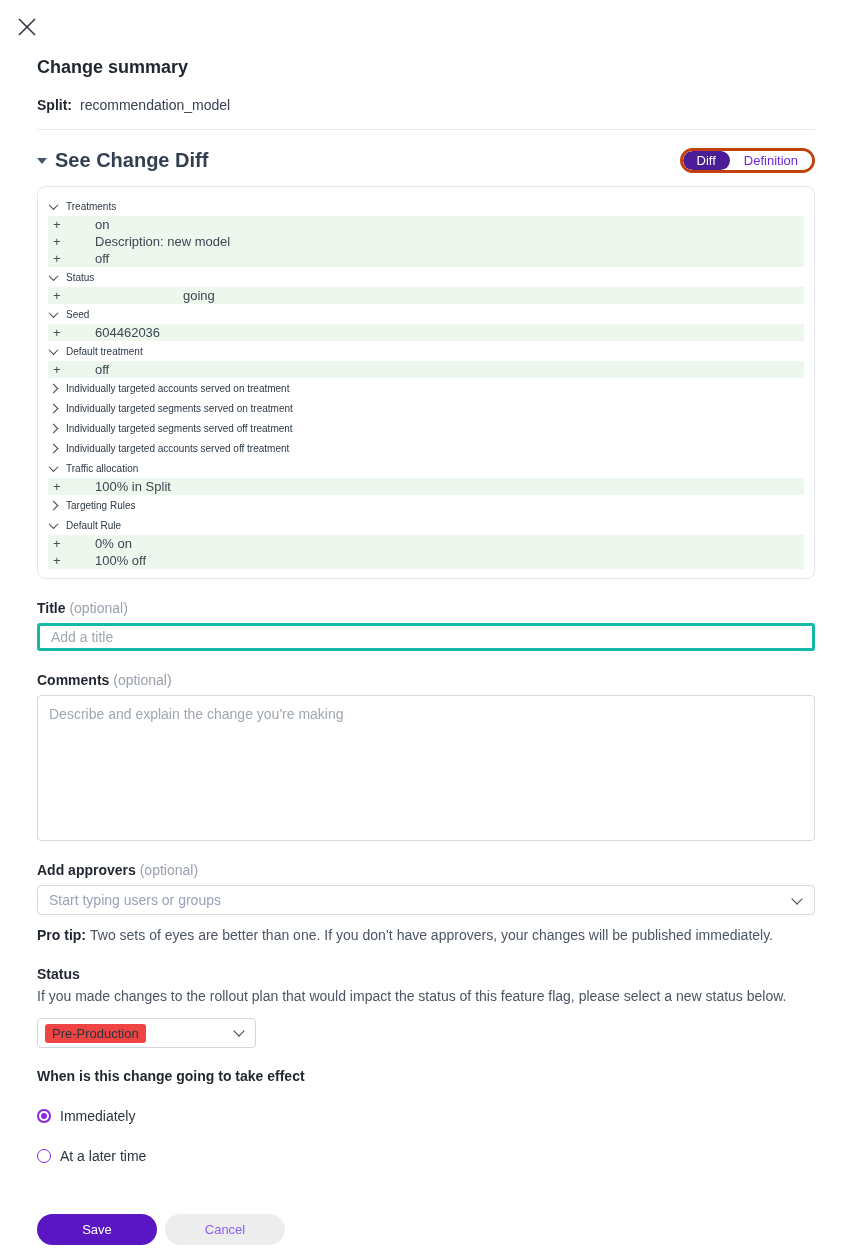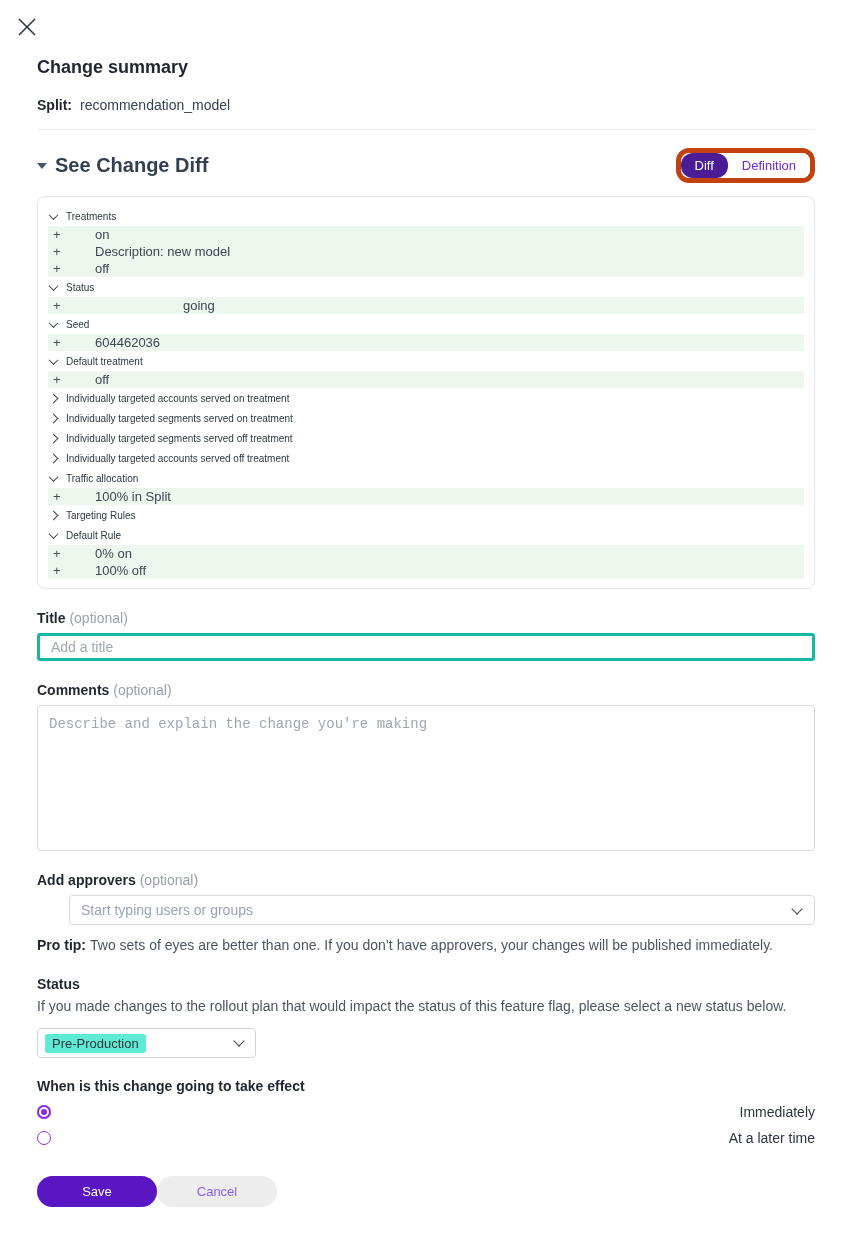--- a/index.html
+++ b/index.html
@@ -15,21 +15,21 @@
   h1.page-title { font-size:18px; font-weight:bold; color:#1f2630; margin:0 0 16px 0; }
   .meta-row { font-size:14px; line-height:22px; color:#374151; }
   .meta-row .lbl { font-weight:bold; color:#1f2630; margin-right:8px; }
   .divider { border:none; border-top:1px solid #e8eaed; margin:13px 0 0 0; }
 
   .diff-header-row { margin-top:18px; display:flex; align-items:center; justify-content:space-between; }
   .diff-header-left { display:flex; align-items:center; font-size:20px; font-weight:bold; color:#333f50; }
   .tri-down { width:0; height:0; border-left:5px solid transparent; border-right:5px solid transparent;
     border-top:6px solid #44546a; margin-right:8px; }
 
-  .seg-toggle { display:flex; border:5px solid #c2410c; border-radius:13px; overflow:hidden; height:35px; }
+  .seg-toggle { display:flex; border:3px solid #c2410c; border-radius:13px; overflow:hidden; height:25px; }
   .seg { font-size:13px; display:flex; align-items:center; padding:0 14px; cursor:pointer; }
   .seg.active { background:#4a1d96; color:#ffffff; border-radius:12px; }
   .seg.inactive { background:#ffffff; color:#6d28d9; }
 
   .diff-panel { margin-top:13px; border:1px solid #e4e6ea; border-radius:8px; padding:9px 10px; }
   .trow { width:100%; }
   .thead { display:flex; align-items:center; height:20px; font-size:10px; color:#2d3945; cursor:pointer; }
   .chev { display:inline-block; width:7px; height:7px; border:solid #39434f; border-width:0 1.5px 1.5px 0;
     margin:0 9px 0 2px; flex:0 0 auto; }
   .chev.down { transform:rotate(45deg) translate(-1px,-1px); }
@@ -38,50 +38,50 @@
     padding-left:47px; }
   .tadded .plus { position:absolute; left:5px; top:0; color:#45504c; }
   .tadded.indent2 { padding-left:135px; }
 
   .field-label { margin-top:21px; font-size:14px; font-weight:bold; color:#1f2630; }
   .field-label .opt { font-weight:normal; color:#9aa1ab; }
   .text-input { margin-top:7px; width:100%; height:28px; border:3px solid #14b8a6; border-radius:3px;
     padding:0 11px; font-size:14px; font-family:inherit; color:#6d28d9; outline:none; display:block; }
   .text-input::placeholder { color:#a0a7b1; }
   textarea.comments { margin-top:7px; width:100%; height:146px; border:1px solid #d6d9de; border-radius:4px;
-    padding:10px 11px; font-size:14px; font-family:Liberation Mono, monospace; color:#2b3440; resize:none; outline:none; display:block; }
+    padding:10px 11px; font-size:14px; font-family:Liberation Sans, sans-serif; color:#2b3440; resize:none; outline:none; display:block; }
   textarea.comments::placeholder { color:#a0a7b1; }
 
-  .approver-wrap { position:relative; margin-top:7px;margin-left:32px; }
+  .approver-wrap { position:relative; margin-top:7px; }
   .approver-input { width:100%; height:30px; border:1px solid #d6d9dd; border-radius:4px; padding:0 30px 0 11px;
     font-size:14px; font-family:inherit; color:#2b3440; outline:none; display:block; }
   .approver-input::placeholder { color:#98a2b8; }
   .approver-chev { position:absolute; right:14px; top:10px; width:8px; height:8px; border:solid #3f4956;
     border-width:0 1.5px 1.5px 0; transform:rotate(45deg); pointer-events:none; }
 
   .pro-tip { margin-top:10px; font-size:14px; line-height:21px; color:#4b5563; }
   .pro-tip .lbl { font-weight:bold; color:#1f2630; margin-right:4px; }
 
   .status-heading { margin-top:20px; font-size:14px; font-weight:bold; color:#1f2630; }
   .status-desc { margin-top:4px; font-size:14px; line-height:21px; color:#4b5563; }
 
   .select-box { margin-top:11px; width:219px; height:30px; border:1px solid #d2d6db; border-radius:4px;
     display:flex; align-items:center; padding:0 12px 0 7px; cursor:pointer; justify-content:space-between; }
-  .select-chip { background:#5eead4; border-radius:3px; padding:2px 7px; font-size:13px; color:#2d333c; }
+  .select-chip { background:#ef4444; border-radius:3px; padding:2px 7px; font-size:13px; color:#2d333c; }
   .select-chev { width:8px; height:8px; border:solid #3b4450; border-width:0 1.5px 1.5px 0;
     transform:rotate(45deg); margin-top:-4px; }
 
   .effect-heading { margin-top:20px; font-size:14px; font-weight:bold; color:#1f2630; }
-  .radio-row { display:flex; align-items:center; margin-top:10px; height:16px; cursor:pointer;justify-content:space-between; }
+  .radio-row { display:flex; align-items:center; margin-top:24px; height:16px; cursor:pointer; }
   .radio { width:14px; height:14px; border-radius:50%; margin-right:9px; flex:0 0 auto; }
   .radio.selected { background:#8a2be2; box-shadow:inset 0 0 0 2px #8a2be2, inset 0 0 0 4px #ffffff; }
   .radio.unselected { background:#ffffff; border:1.5px solid #8a2be2; }
   .radio-label { font-size:14px; color:#2b3440; }
 
-  .actions { margin-top:30px; display:flex; }
+  .actions { margin-top:50px; display:flex; gap:8px; }
   .btn { height:31px; width:120px; border:none; border-radius:16px; font-size:13px; font-family:inherit; cursor:pointer; }
   .btn.save { background:#5a16c2; color:#ffffff; }
   .btn.cancel { background:#ededee; color:#8b5cf6; }
 </style>
 </head>
 <body>
 
 <div class="close-btn">
   <svg width="24" height="24" viewBox="0 0 24 24">
     <line x1="4" y1="4" x2="20" y2="20" stroke="#2f353d" stroke-width="1.6"></line>

